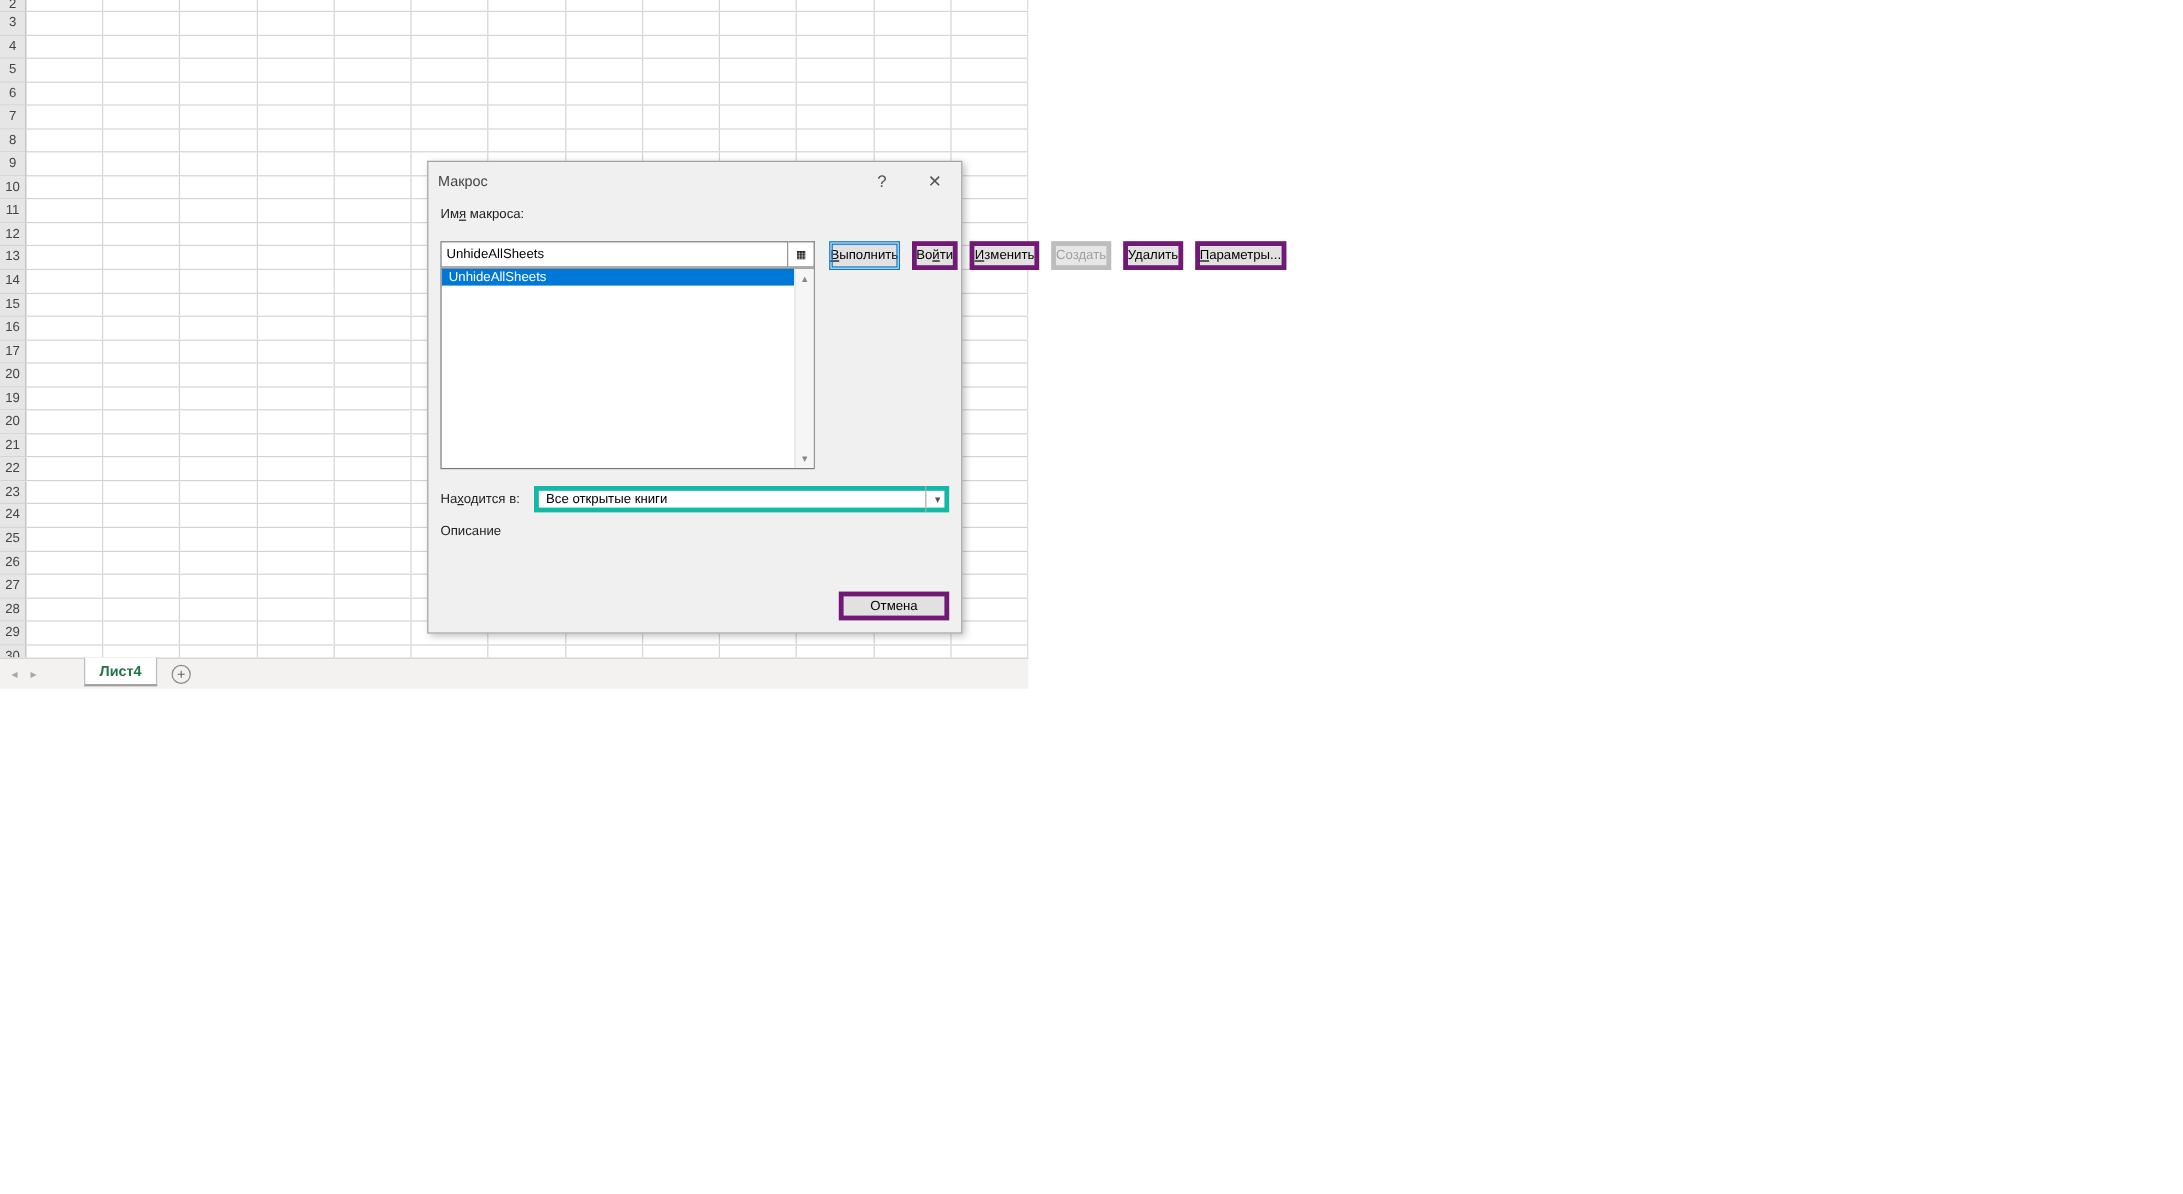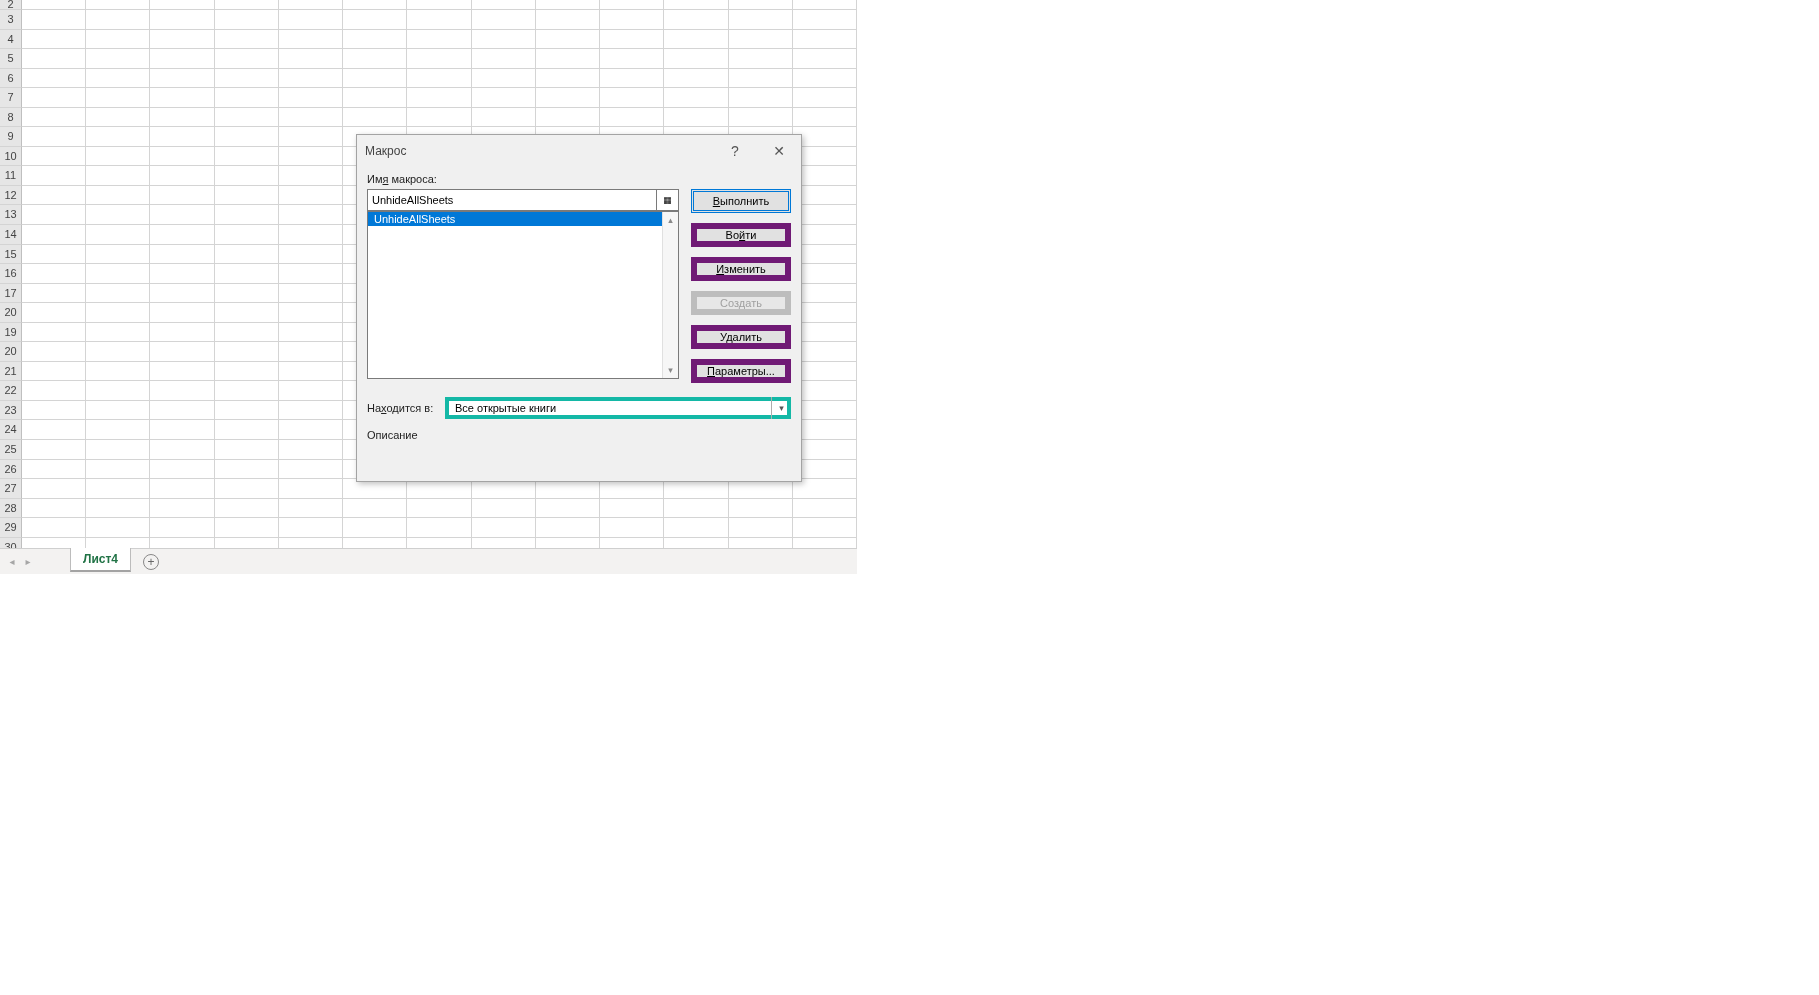--- a/index.html
+++ b/index.html
@@ -27,36 +27,36 @@
   .addsheet { width: 28px; display: flex; align-items: center; justify-content: center; color: #666; cursor: pointer; margin-left: 6px; }
   .addsheet-circle { width: 16px; height: 16px; border: 1px solid #888; border-radius: 50%; display: flex; align-items: center; justify-content: center; font-size: 12px; line-height: 1; }
 
   
   .dialog { position: absolute; top: 134px; left: 356px; width: 446px; background: #f0f0f0; border: 1px solid #a3a3a3; box-shadow: 2px 2px 6px rgba(0,0,0,.25); }
   .dlg-titlebar { height: 32px; display: flex; align-items: center; padding-left: 8px; font-size: 12px; color: #444; }
   .dlg-title { flex: 1; }
   .dlg-tbtn { width: 44px; height: 32px; display: flex; align-items: center; justify-content: center; font-size: 14px; color: #555; cursor: pointer; }
   .dlg-body { padding: 6px 10px 10px 10px; }
 
-  .lbl { font-size: 11px; color: #222; display: block; margin-bottom: 4px; }
+  .lbl { font-size: 11px; color: #222; display: block; margin-bottom: 16px; }
   .namerow { display: flex; gap: 0; }
   .name-input { flex: 1; height: 22px; font-size: 11px; padding: 0 4px; border: 1px solid #7a7a7a; background: #fff; }
   .name-picker { width: 22px; height: 22px; border: 1px solid #7a7a7a; border-left: none; background: #fff; display: flex; align-items: center; justify-content: center; font-size: 9px; cursor: pointer; }
 
   .body-cols { display: flex; gap: 12px; margin-top: 0; }
   .leftcol { flex: 1; display: flex; flex-direction: column; }
-  .rightcol { width: 100px; display: flex; flex-direction: column; gap: 10px; }
+  .rightcol { width: 100px; display: flex; flex-direction: row; gap: 10px; }
 
   .listbox { height: 168px; border: 1px solid #7a7a7a; background: #fff; margin-top: 0; position: relative; }
   .listbox-inner { overflow: hidden; position: absolute; inset: 0 16px 0 0; }
   .listitem { font-size: 11px; padding: 1px 6px; cursor: pointer; color: #fff; background: #0078d7; }
   .list-scroll { position: absolute; right: 0; top: 0; width: 16px; bottom: 0; border-left: 1px solid #e0e0e0; display: flex; flex-direction: column; justify-content: space-between; background: #f6f6f6; }
   .scroll-arrow { height: 16px; text-align: center; font-size: 9px; color: #888; cursor: pointer; line-height: 16px; }
 
-  .dlg-btn { height: 24px; font-size: 11px; border: 6px solid #701a75; background: #e1e1e1; cursor: pointer; }
+  .dlg-btn { height: 24px; font-size: 11px; border: 4px solid #701a75; background: #e1e1e1; cursor: pointer; }
   .dlg-btn.primary { border: 1px solid #0078d7; outline: 1px solid #0078d7; outline-offset: -3px; }
   .dlg-btn:disabled { color: #a0a0a0; cursor: default; background: #e7e7e7; border-color: #bdbdbd; }
 
   .locrow { display: flex; align-items: center; gap: 10px; margin-top: 14px; }
   .locrow .lbl2 { font-size: 11px; color: #222; width: 68px; }
   .loc-select { flex: 1; position: relative; }
   .loc-select-box { height: 22px; border: 4px solid #14b8a6; background: #fff; font-size: 11px; padding: 0 22px 0 6px; display: flex; align-items: center; cursor: pointer; }
   .loc-select-arrow { position: absolute; right: 0; top: 0; bottom: 0; width: 20px; border-left: 1px solid #adadad; display: flex; align-items: center; justify-content: center; font-size: 9px; color: #555; }
 
   .desc-lbl { font-size: 11px; color: #222; margin-top: 10px; display: block; }
@@ -601,14 +601,17 @@
         <div class="loc-select-box">
           <span>Все открытые книги</span>
         </div>
         <div class="loc-select-arrow">▾</div>
       </div>
     </div>
 
     <span class="desc-lbl">Описание</span>
     <div class="desc-box"></div>
 
+    <div class="footer">
+      <button class="dlg-btn"><span>Отмена</span></button>
+    </div>
   </div>
 </div>
 
 </body></html>

